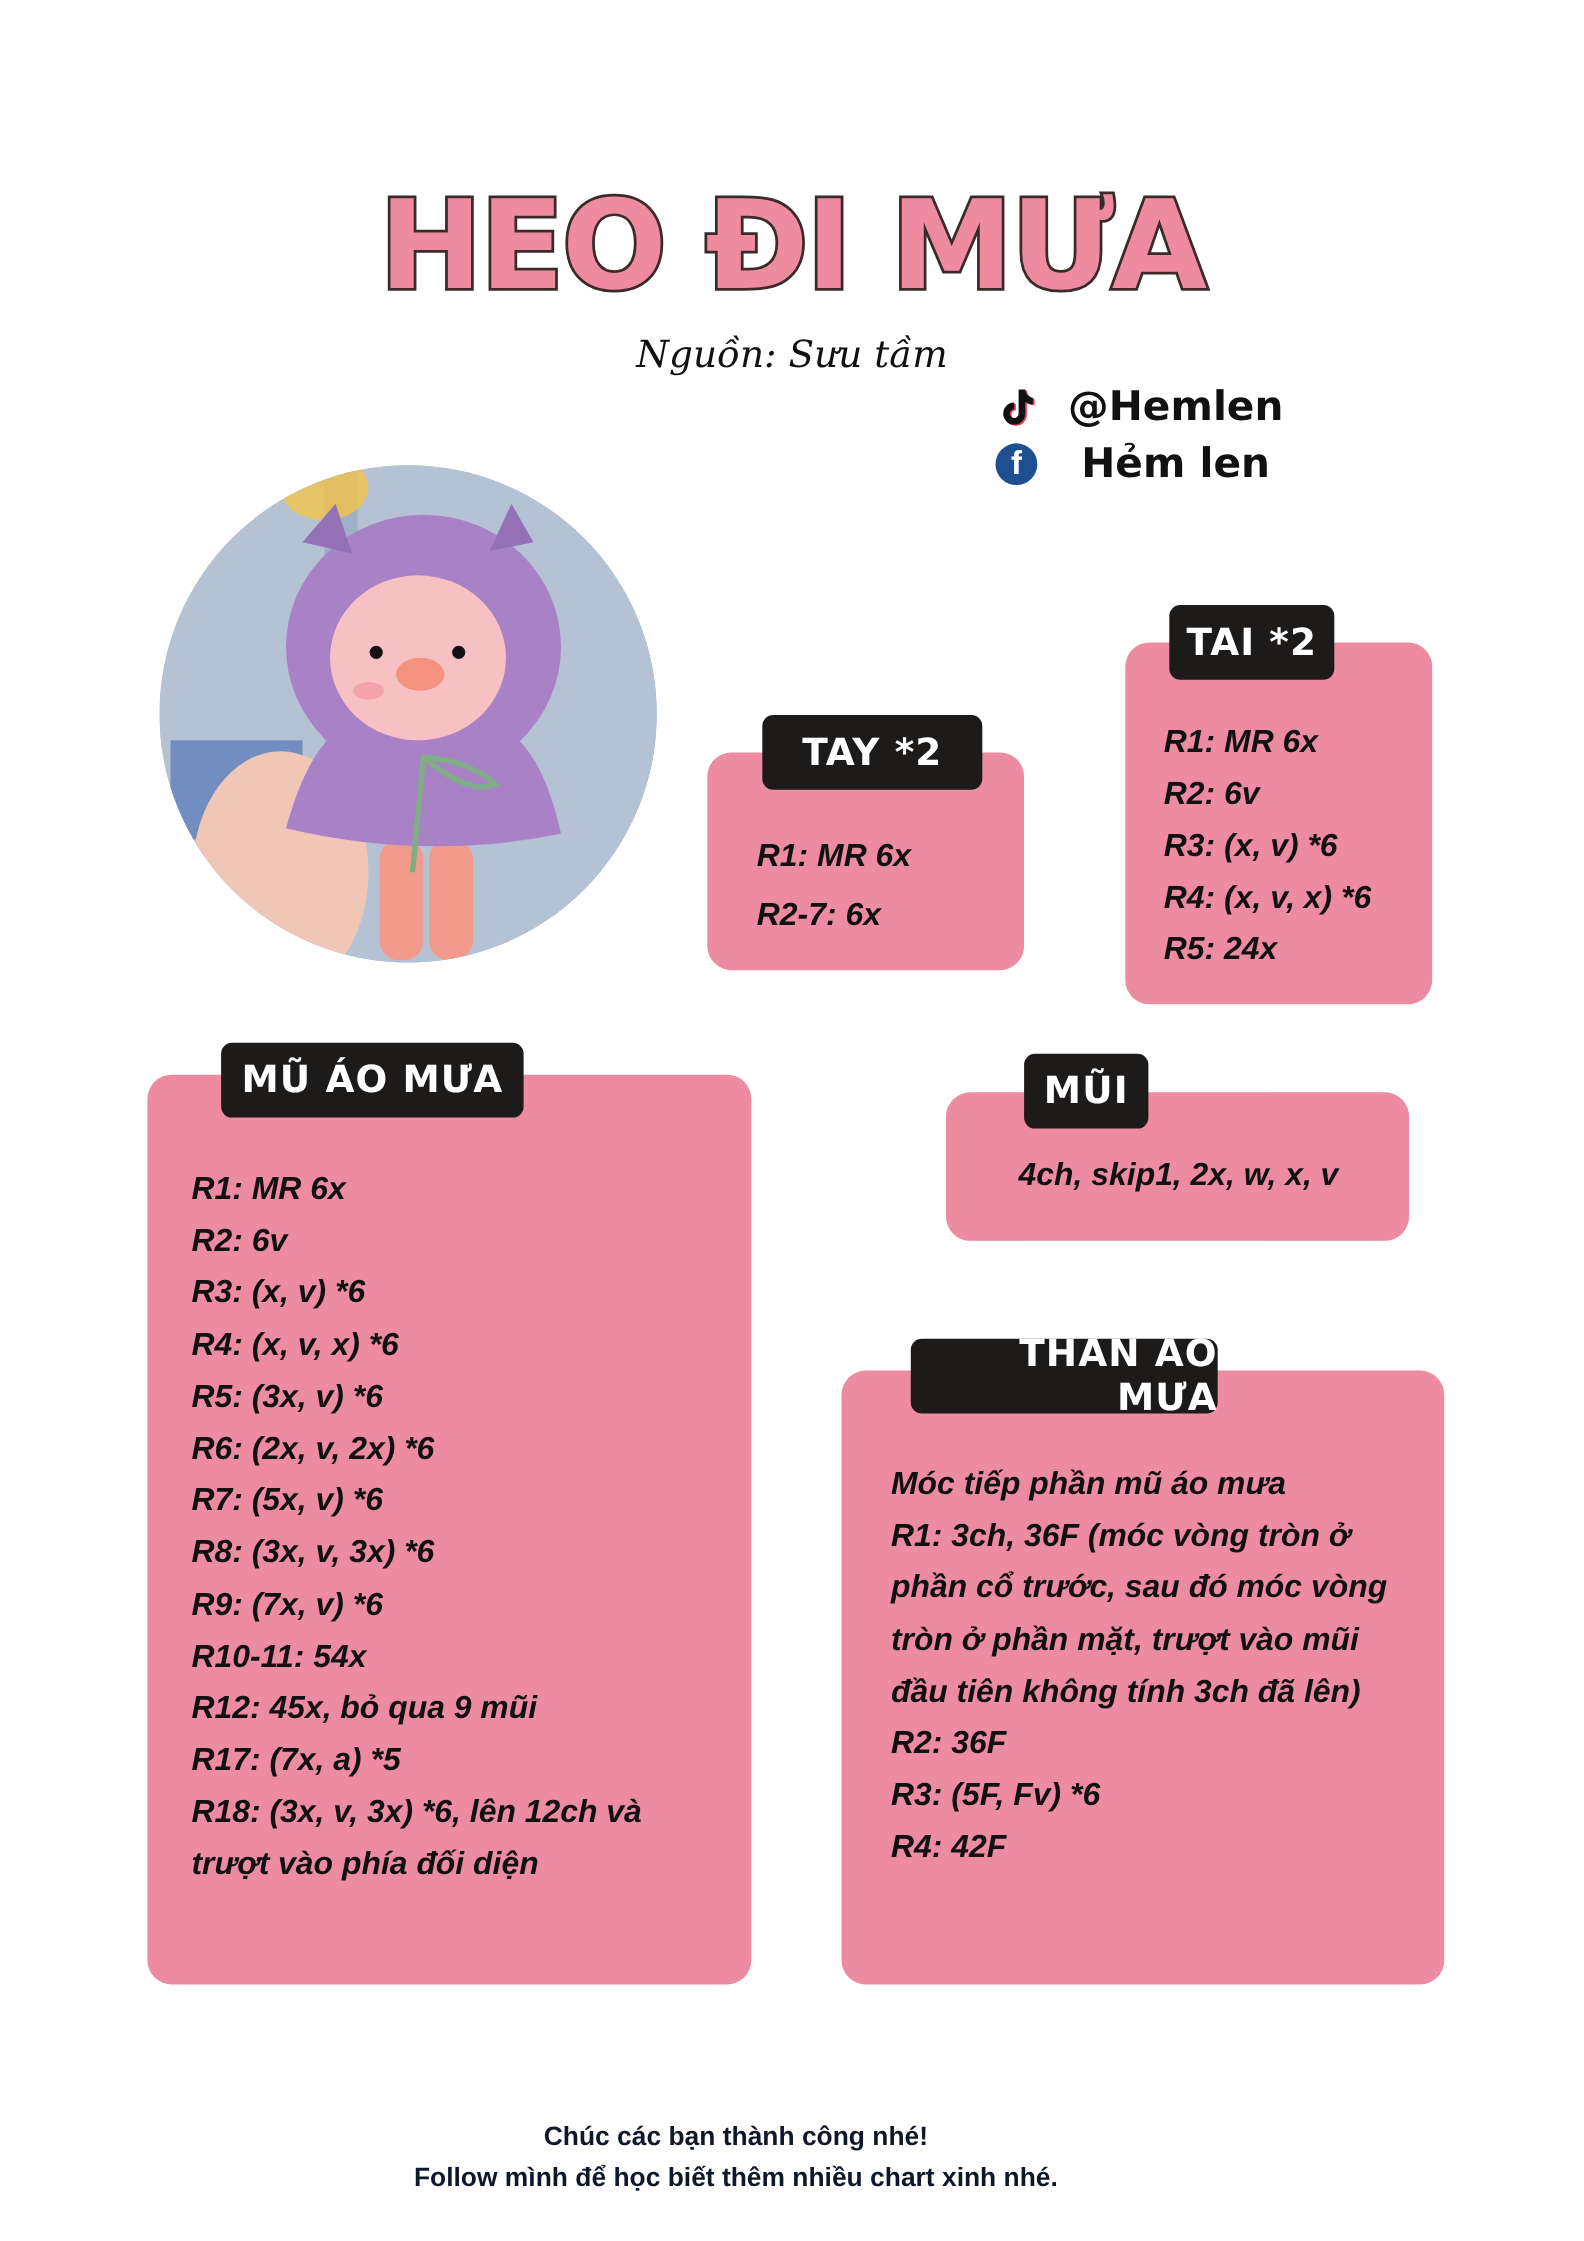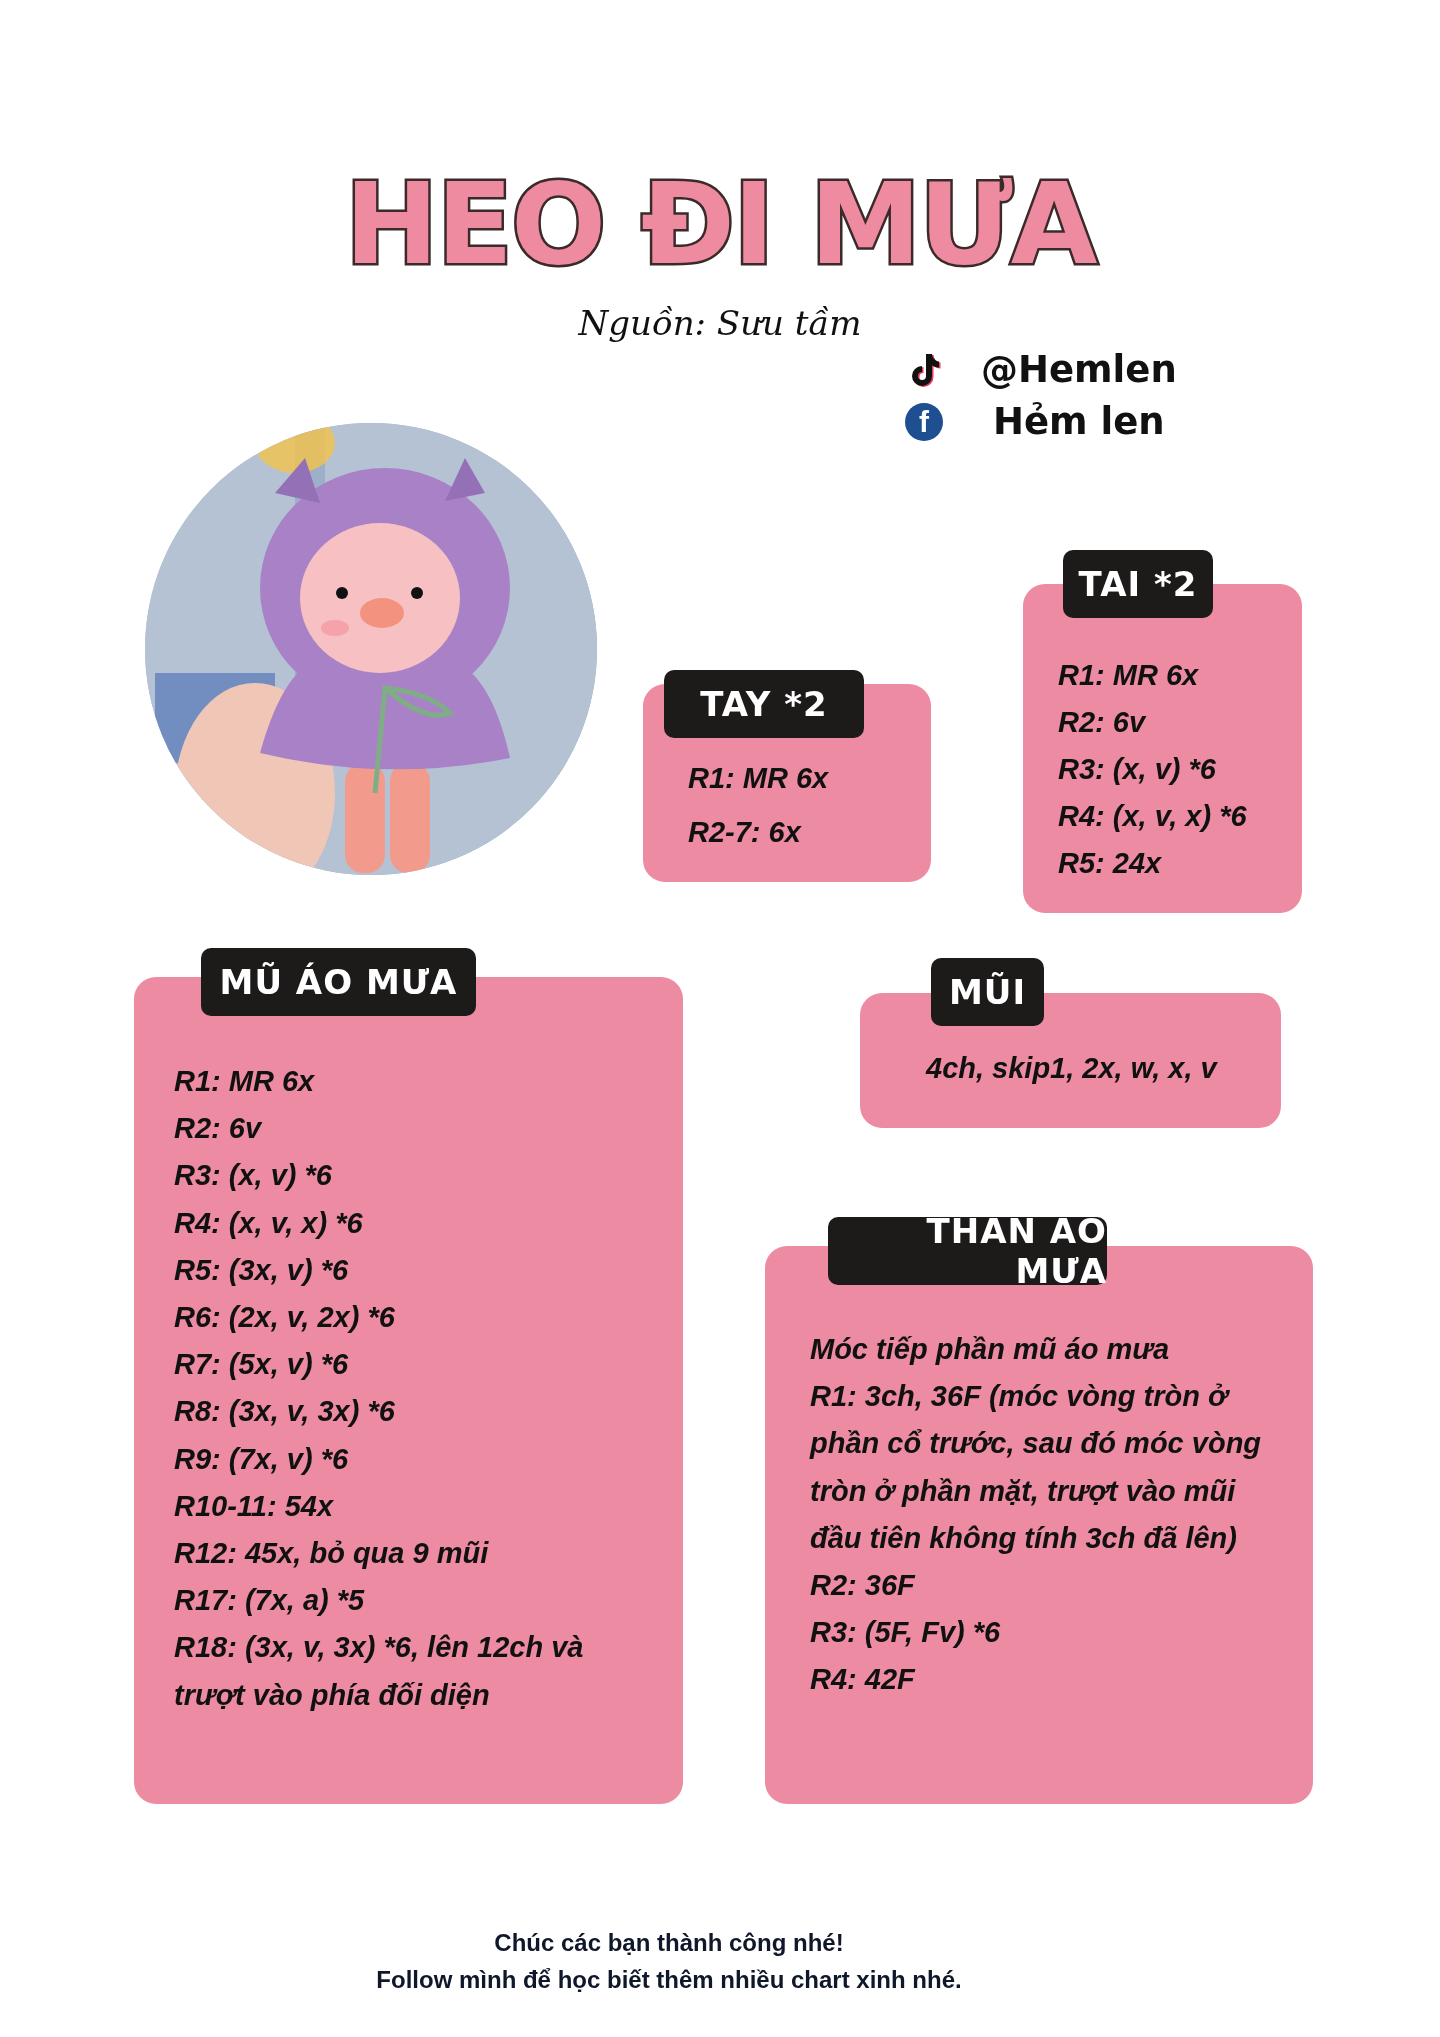--- a/index.html
+++ b/index.html
@@ -7,21 +7,21 @@
 
   .title {
     position:absolute; left:0; width:1440px; top:168px; text-align:center;
     font-family:"DejaVu Sans", sans-serif; font-weight:bold; font-size:112px; letter-spacing:-2px;
     color:#ee8ba1; -webkit-text-stroke:5px #3a2a2a; paint-order:stroke fill; line-height:1;
   }
   .source {
     position:absolute; left:0; width:1440px; top:303px; text-align:center;
     font-family:"DejaVu Serif", serif; font-style:italic; font-size:34px; color:#111;
   }
-  .social { position:absolute; left:905px; font-family:"DejaVu Sans", sans-serif; font-size:37px; font-weight:bold; color:#111; display:flex; align-items:center;gap:10px; }
+  .social { position:absolute; left:905px; font-family:"DejaVu Sans", sans-serif; font-size:37px; font-weight:bold; color:#111; display:flex; align-items:center; }
   .social .ico { width:38px; height:38px; display:inline-flex; align-items:center; justify-content:center; margin-right:28px; }
   .fb { border-radius:50%; background:#1d4f91; color:#fff; font-family:"Liberation Sans", sans-serif; font-weight:bold; font-size:30px; line-height:38px; text-align:center; }
 
   .photo {
     position:absolute; left:145px; top:423px; width:452px; height:452px; border-radius:50%; overflow:hidden;
     background:radial-gradient(circle at 30% 40%, #cfd8e6, #9db1c9 60%, #7f97b6);
   }
 
   .card { position:absolute; background:#ec8ba1; border-radius:22px; }
   .label {
@@ -76,21 +76,21 @@
     <circle cx="197" cy="170" r="6" fill="#111"></circle>
     <circle cx="272" cy="170" r="6" fill="#111"></circle>
     <ellipse cx="237" cy="190" rx="22" ry="15" fill="#f2927f"></ellipse>
     <ellipse cx="190" cy="205" rx="14" ry="8" fill="#f59aa4" opacity="0.8"></ellipse>
 
     <path d="M240 265 Q280 300 305 290 Q285 270 240 265 L230 370" stroke="#7fae86" stroke-width="5" fill="none"></path>
   </svg>
 </div>
 
 <div class="card" style="left:643px; top:684px; width:288px; height:198px;"></div>
-<div class="label" style="left:664px; top:650px; width:200px; height:68px;margin-top:20px;">TAY *2</div>
+<div class="label" style="left:693px; top:650px; width:200px; height:68px;">TAY *2</div>
 <div class="lines" style="left:688px; top:751px; line-height:54px;">
   <div>R1: MR 6x</div>
   <div>R2-7: 6x</div>
 </div>
 
 <div class="card" style="left:1023px; top:584px; width:279px; height:329px;"></div>
 <div class="label" style="left:1063px; top:550px; width:150px; height:68px;">TAI *2</div>
 <div class="lines" style="left:1058px; top:652px; line-height:47px;">
   <div>R1: MR 6x</div>
   <div>R2: 6v</div>

